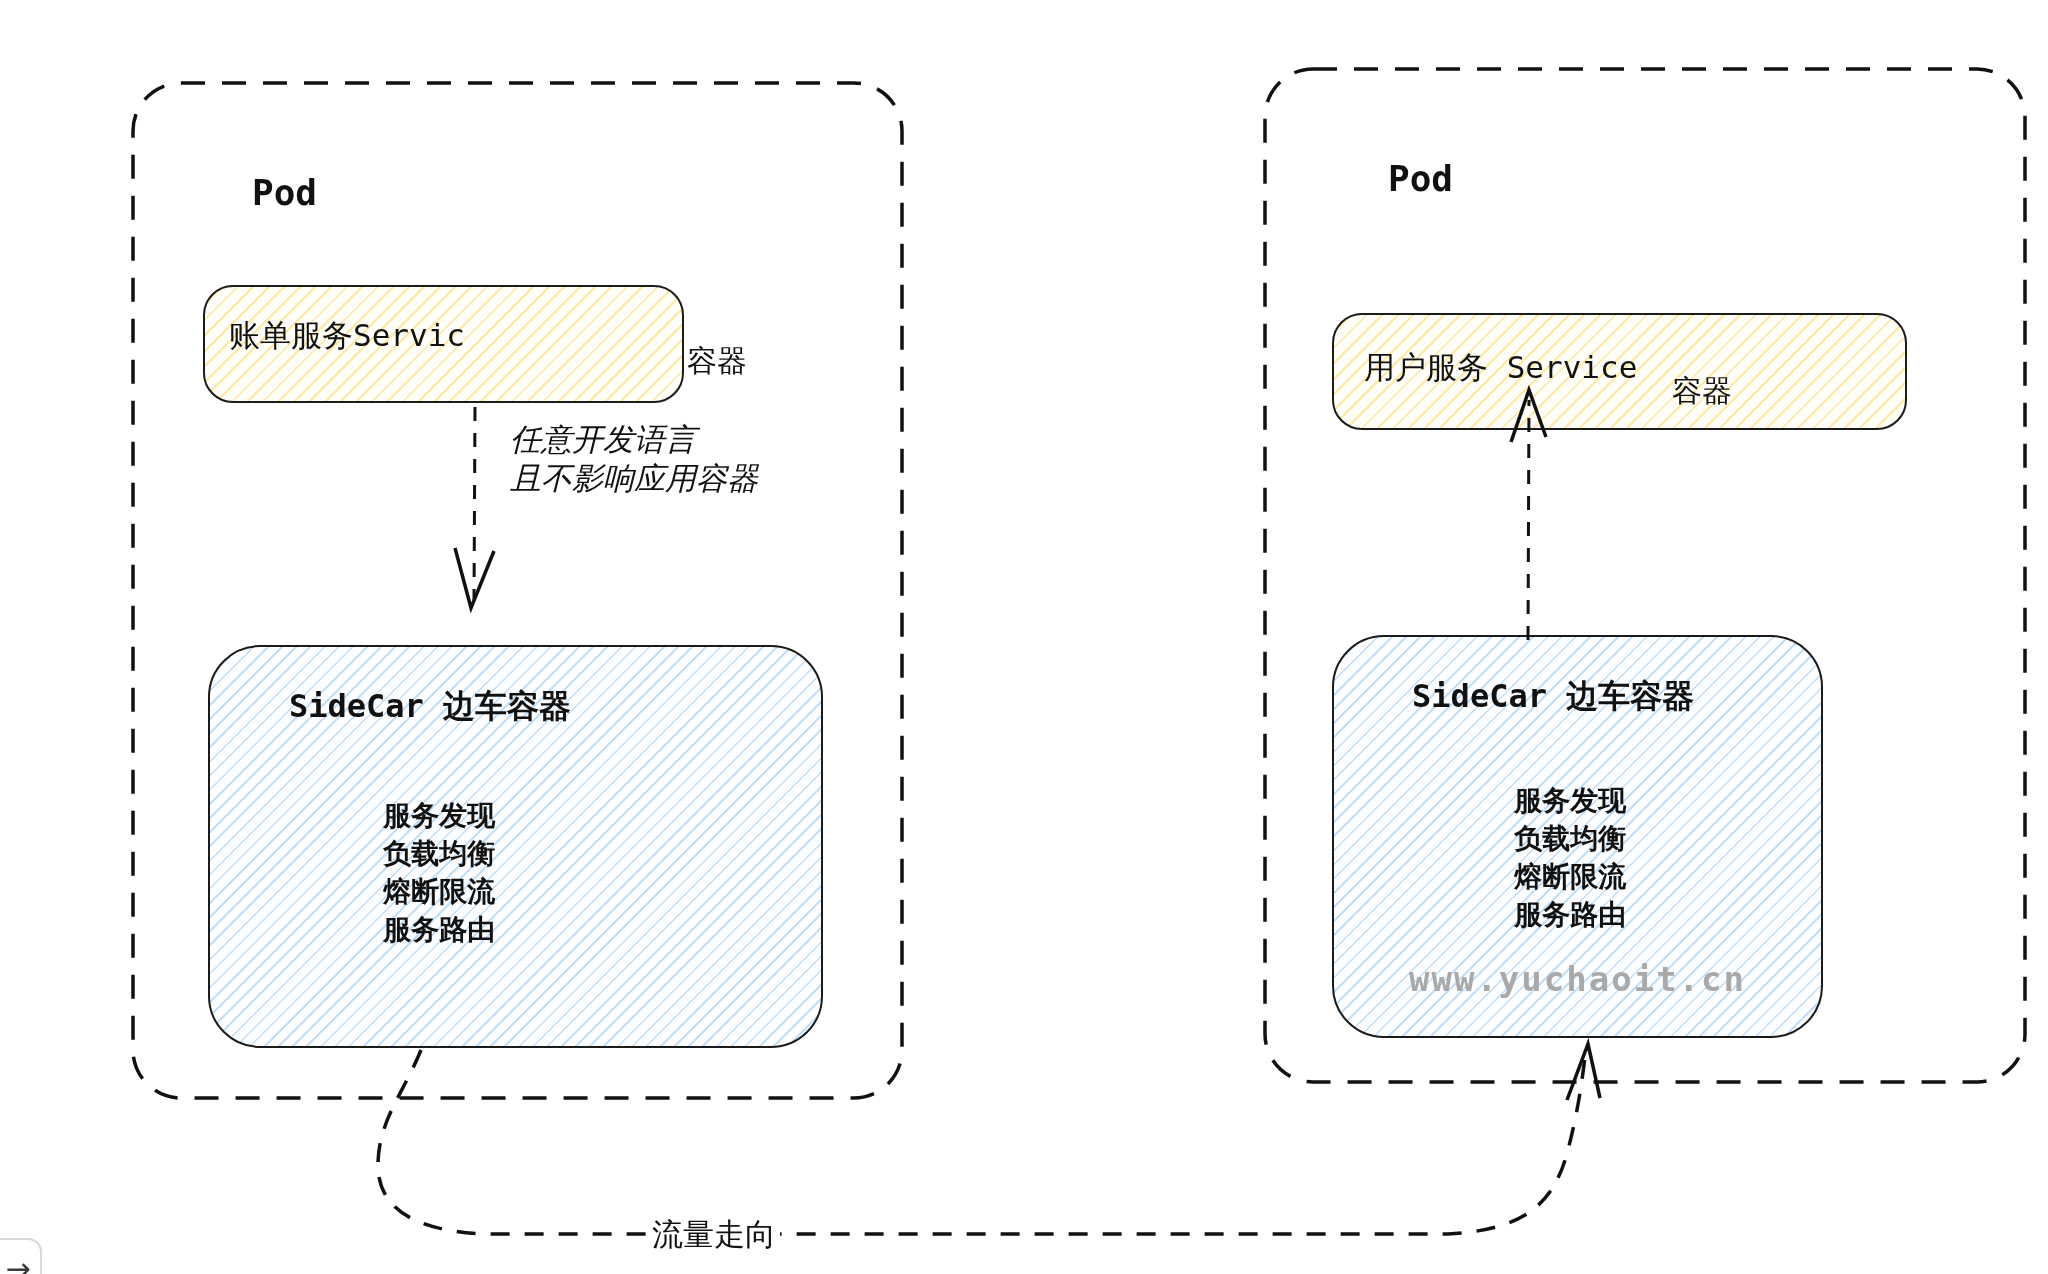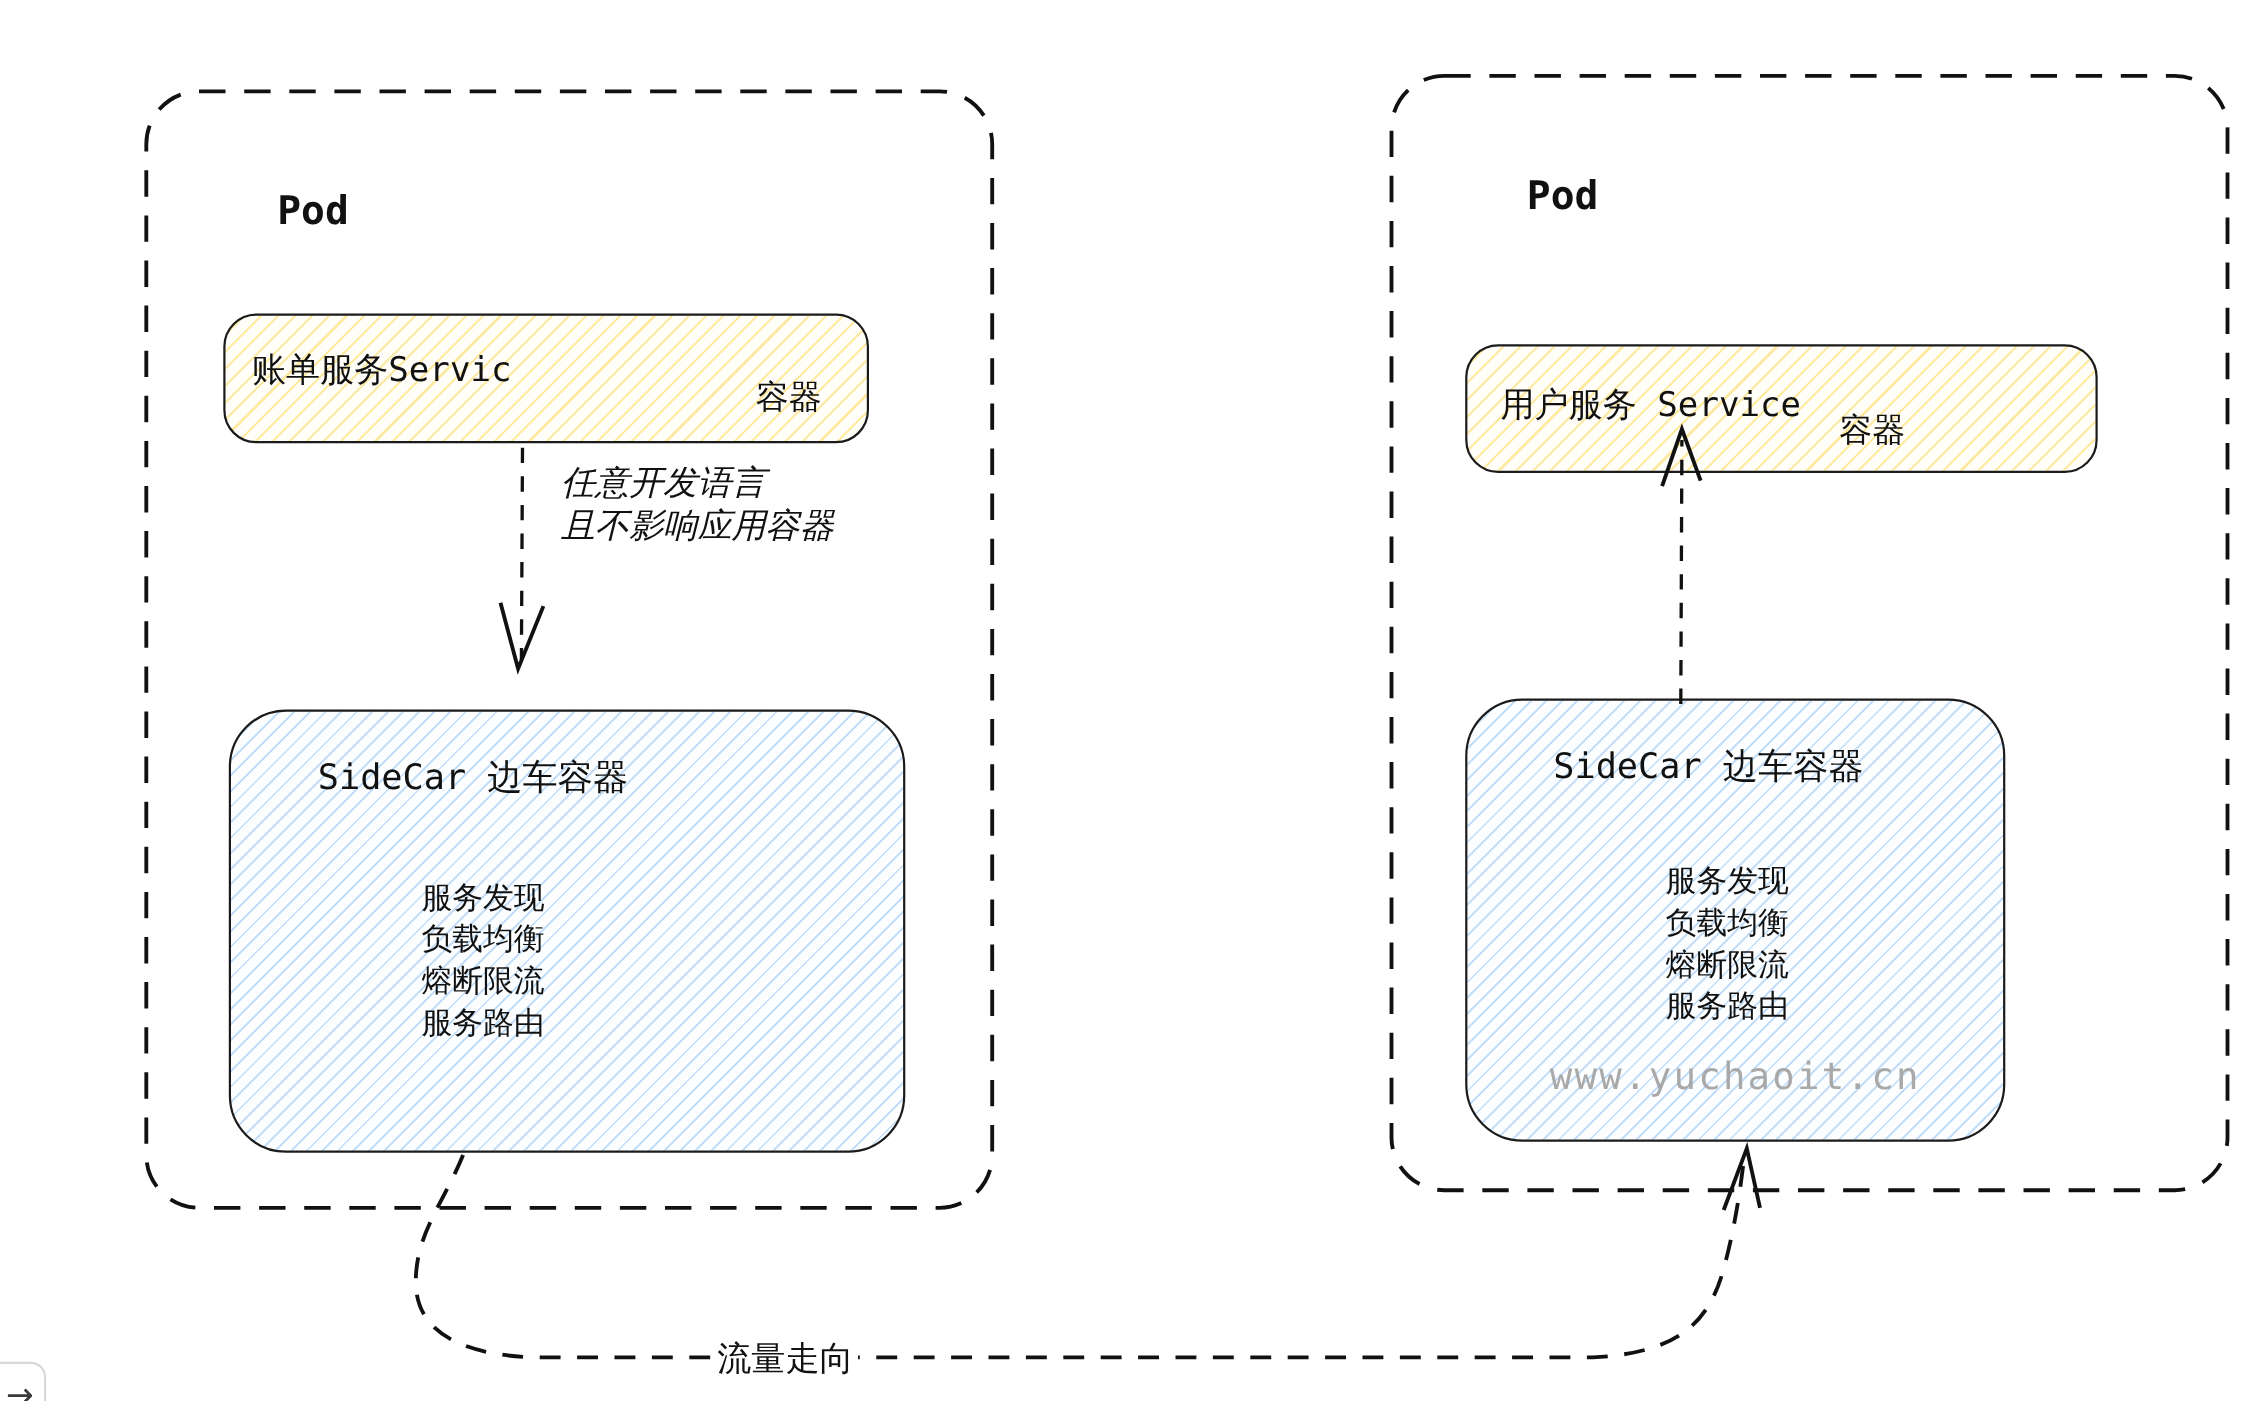--- a/index.html
+++ b/index.html
@@ -6,21 +6,21 @@
   .canvas{position:relative;width:2048px;height:1274px;background:#ffffff;overflow:hidden;
           font-family:"DejaVu Sans","Liberation Sans",sans-serif;color:#1b1b1b;}
 
   .pod-label{position:absolute;font-family:"DejaVu Sans Mono","Liberation Mono",monospace;
              font-weight:bold;font-size:36px;color:#111;}
 
   .box{position:absolute;border:2.5px solid #1b1b1b;box-sizing:border-box;}
   .app-box{border-radius:30px;
     background:repeating-linear-gradient(135deg, rgba(255,213,74,0.50) 0 2px, rgba(255,255,255,0) 2px 11px), #fffef8;}
   .sidecar-box{border-radius:52px;
-    background:repeating-linear-gradient(135deg, rgba(125,185,242,0.45) 0 1.8px, rgba(255,255,255,0) 1.8px 10px), #fdfeff;}
+    background:repeating-linear-gradient(135deg, rgba(125,185,242,0.45) 0 1.8px, rgba(255,255,255,0) 1.8px 10px), #fdfeff;font-weight:bold;}
 
   .app-name{position:absolute;font-size:31px;font-family:"DejaVu Sans Mono","Liberation Mono",monospace;color:#111;white-space:nowrap;}
   .app-tag{position:absolute;font-size:30px;color:#111;white-space:nowrap;}
 
   .sc-title{position:absolute;font-size:32px;font-family:"DejaVu Sans Mono","Liberation Mono",monospace;
             color:#111;text-align:center;white-space:nowrap;}
   .sc-list{position:absolute;font-size:28px;line-height:38px;text-align:center;color:#111;}
   .sc-watermark{position:absolute;font-size:34px;font-family:"DejaVu Sans Mono","Liberation Mono",monospace;
                 color:#a9a9a9;text-align:center;letter-spacing:2px;white-space:nowrap;}
 
@@ -33,21 +33,21 @@
            display:flex;align-items:center;justify-content:center;cursor:pointer;}
   .nav-btn span{font-size:30px;color:#3a3a3a;margin-left:16px;}
 </style>
 </head>
 <body>
 
 <div class="canvas">
 
   <div class="pod-label" style="left:252px;top:172px;">Pod</div>
 
-  <div class="box app-box" style="left:203px;top:285px;width:587px;height:118px;">
+  <div class="box app-box" style="left:203px;top:285px;width:481px;height:118px;">
     <div class="app-name" style="left:24px;top:28px;">账单服务Servic</div>
     <div class="app-tag" style="left:482px;top:54px;">容器</div>
   </div>
 
   <div class="note" style="left:510px;top:420px;">
     <div>任意开发语言</div>
     <div>且不影响应用容器</div>
   </div>
 
   <div class="box sidecar-box" style="left:208px;top:645px;width:615px;height:403px;">

